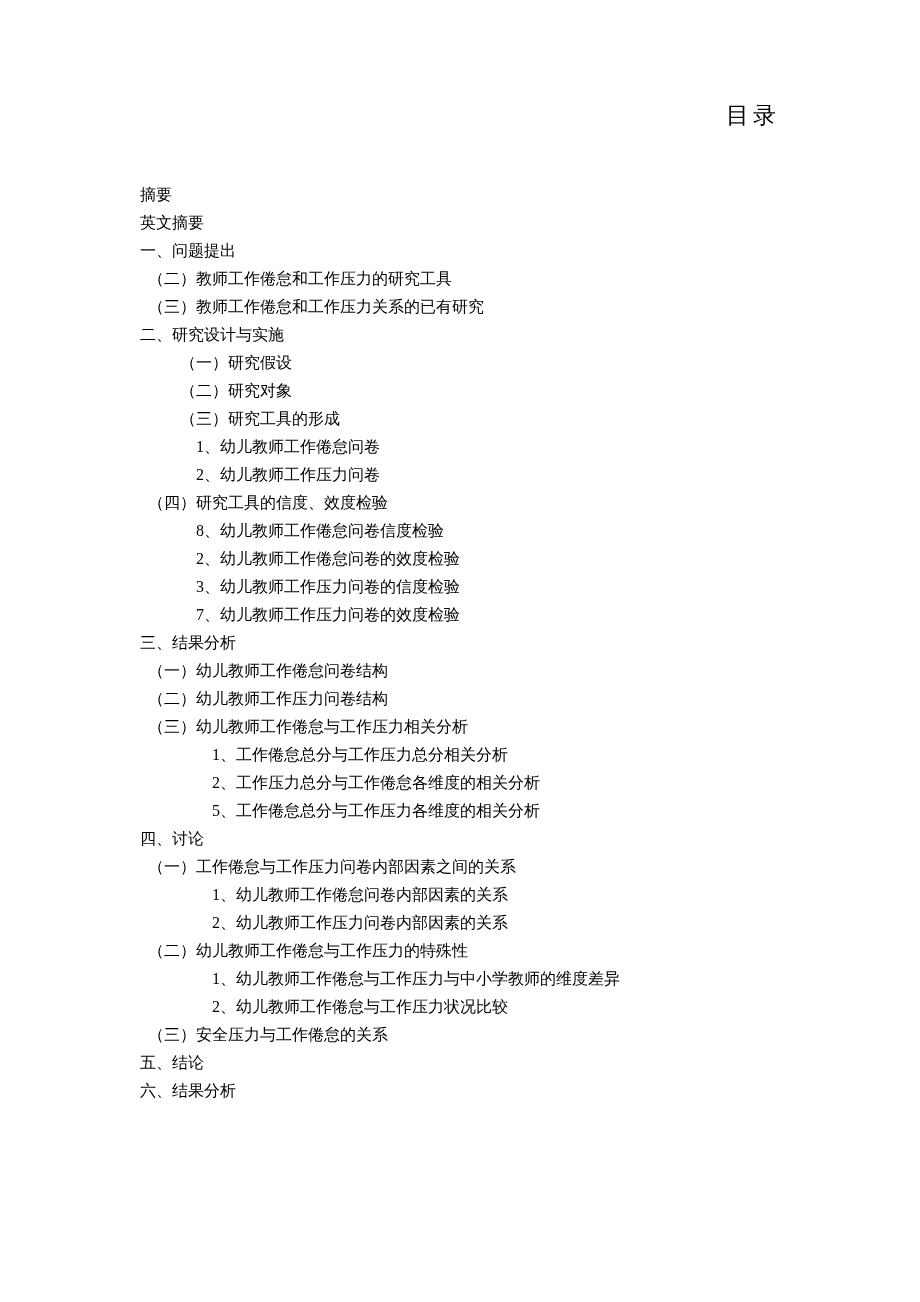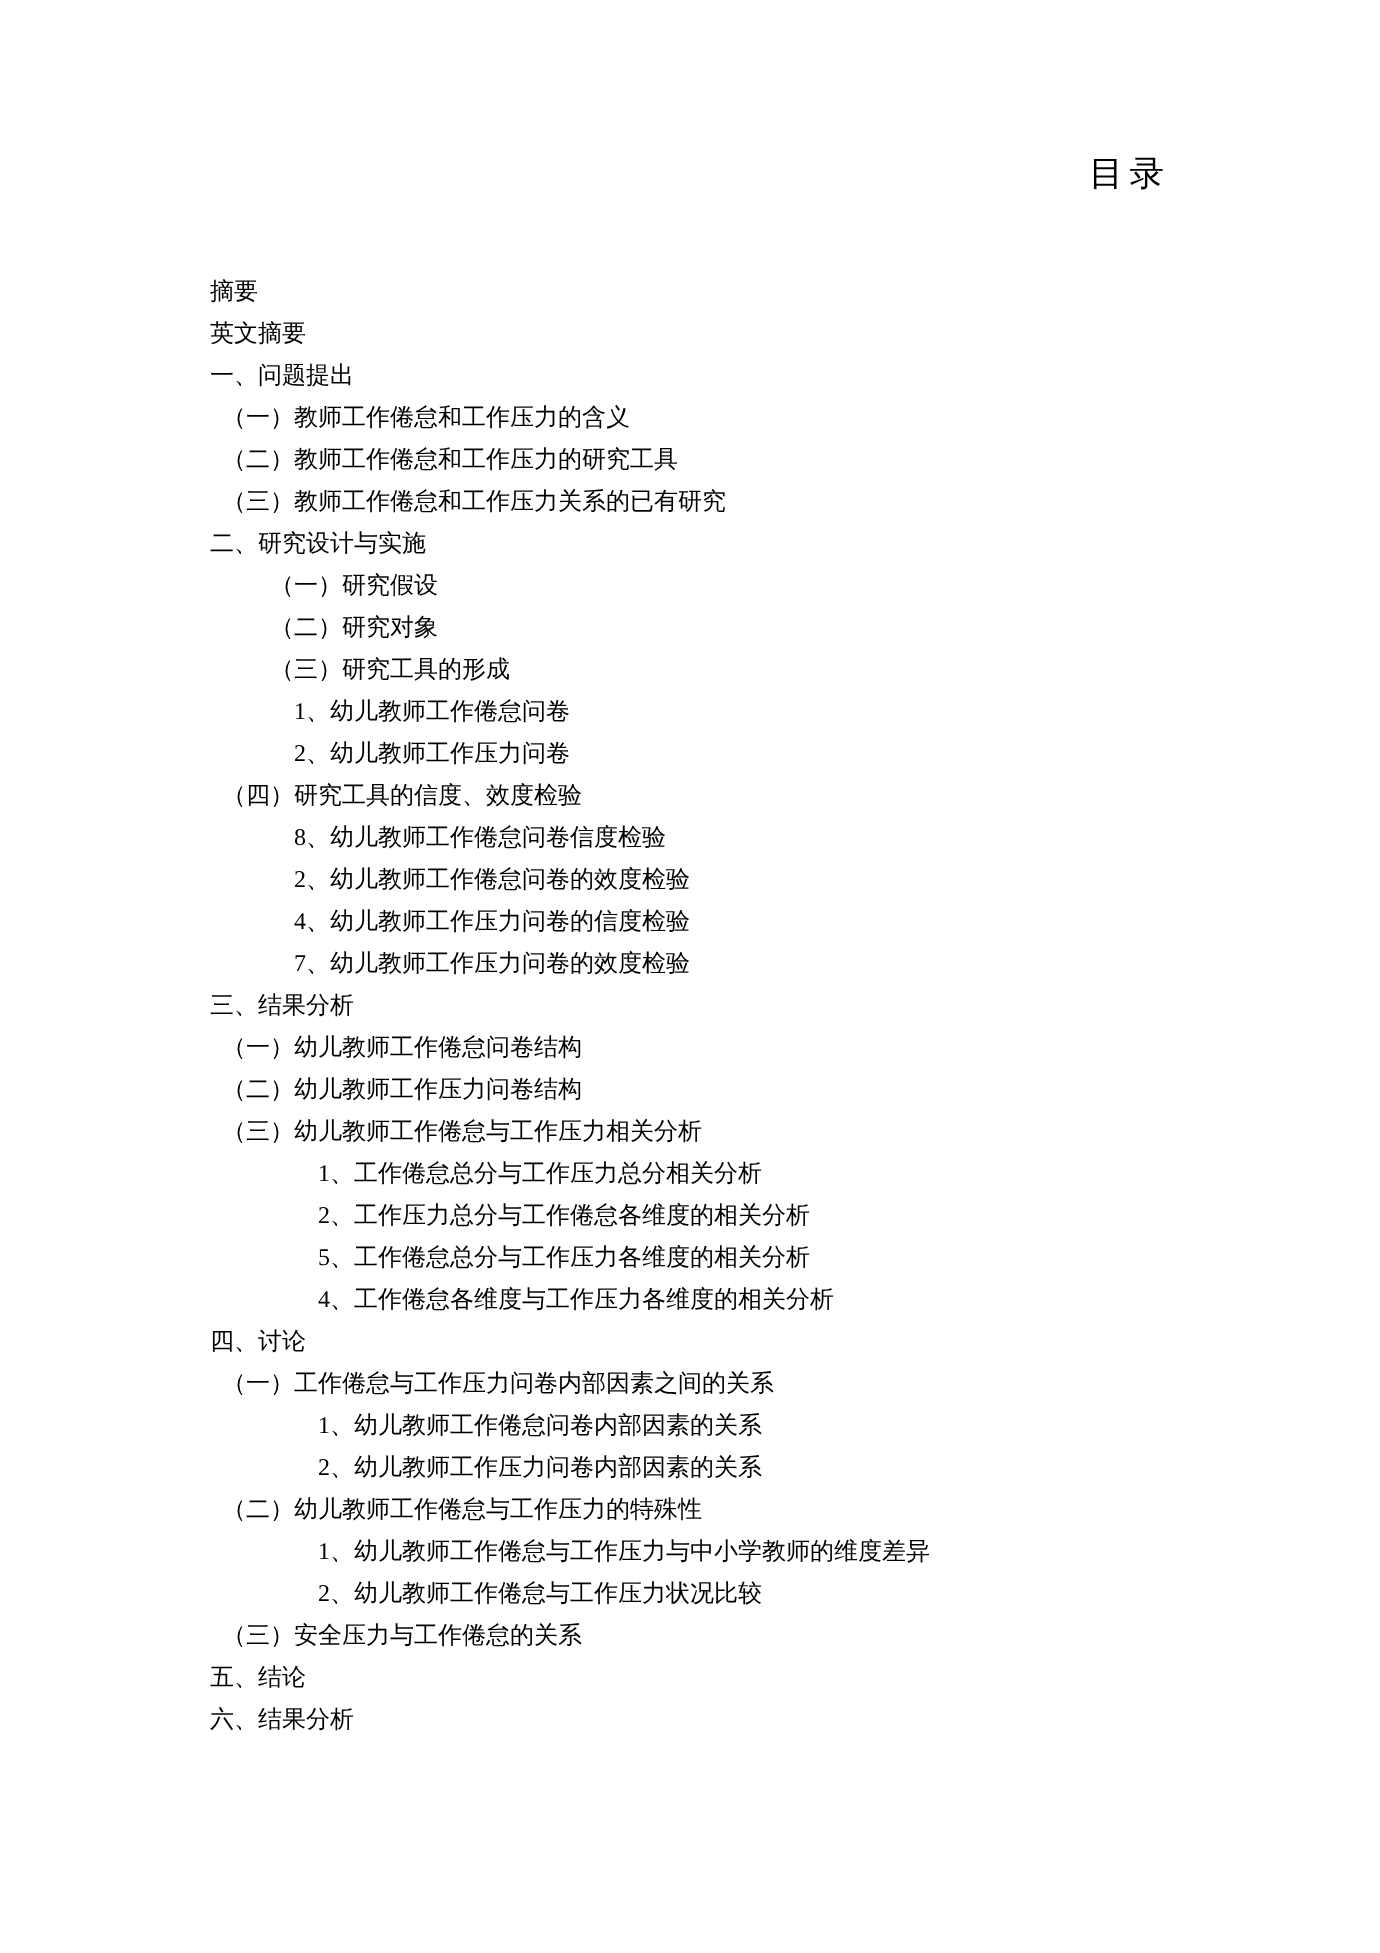--- a/index.html
+++ b/index.html
@@ -44,42 +44,40 @@
   </style>
 </head>
 <body>
 
 <h1 class="title">目录</h1>
 
 <div class="toc" id="toc-container">
     <div class="l0">摘要</div>
     <div class="l0">英文摘要</div>
     <div class="l0">一、问题提出</div>
-    <div class="l1">（一）教师工作倦怠和工作压力的含义</div>
     <div class="l1">（二）教师工作倦怠和工作压力的研究工具</div>
     <div class="l1">（三）教师工作倦怠和工作压力关系的已有研究</div>
     <div class="l0">二、研究设计与实施</div>
     <div class="l2">（一）研究假设</div>
     <div class="l2">（二）研究对象</div>
     <div class="l2">（三）研究工具的形成</div>
     <div class="l3">1、幼儿教师工作倦怠问卷</div>
     <div class="l3">2、幼儿教师工作压力问卷</div>
     <div class="l1">（四）研究工具的信度、效度检验</div>
     <div class="l3">8、幼儿教师工作倦怠问卷信度检验</div>
     <div class="l3">2、幼儿教师工作倦怠问卷的效度检验</div>
-    <div class="l3">4、幼儿教师工作压力问卷的信度检验</div>
+    <div class="l3">3、幼儿教师工作压力问卷的信度检验</div>
     <div class="l3">7、幼儿教师工作压力问卷的效度检验</div>
     <div class="l0">三、结果分析</div>
     <div class="l1">（一）幼儿教师工作倦怠问卷结构</div>
     <div class="l1">（二）幼儿教师工作压力问卷结构</div>
     <div class="l1">（三）幼儿教师工作倦怠与工作压力相关分析</div>
     <div class="l4">1、工作倦怠总分与工作压力总分相关分析</div>
     <div class="l4">2、工作压力总分与工作倦怠各维度的相关分析</div>
     <div class="l4">5、工作倦怠总分与工作压力各维度的相关分析</div>
-    <div class="l4">4、工作倦怠各维度与工作压力各维度的相关分析</div>
     <div class="l0">四、讨论</div>
     <div class="l1">（一）工作倦怠与工作压力问卷内部因素之间的关系</div>
     <div class="l4">1、幼儿教师工作倦怠问卷内部因素的关系</div>
     <div class="l4">2、幼儿教师工作压力问卷内部因素的关系</div>
     <div class="l1">（二）幼儿教师工作倦怠与工作压力的特殊性</div>
     <div class="l4">1、幼儿教师工作倦怠与工作压力与中小学教师的维度差异</div>
     <div class="l4">2、幼儿教师工作倦怠与工作压力状况比较</div>
     <div class="l1">（三）安全压力与工作倦怠的关系</div>
     <div class="l0">五、结论</div>
     <div class="l0">六、结果分析</div>

